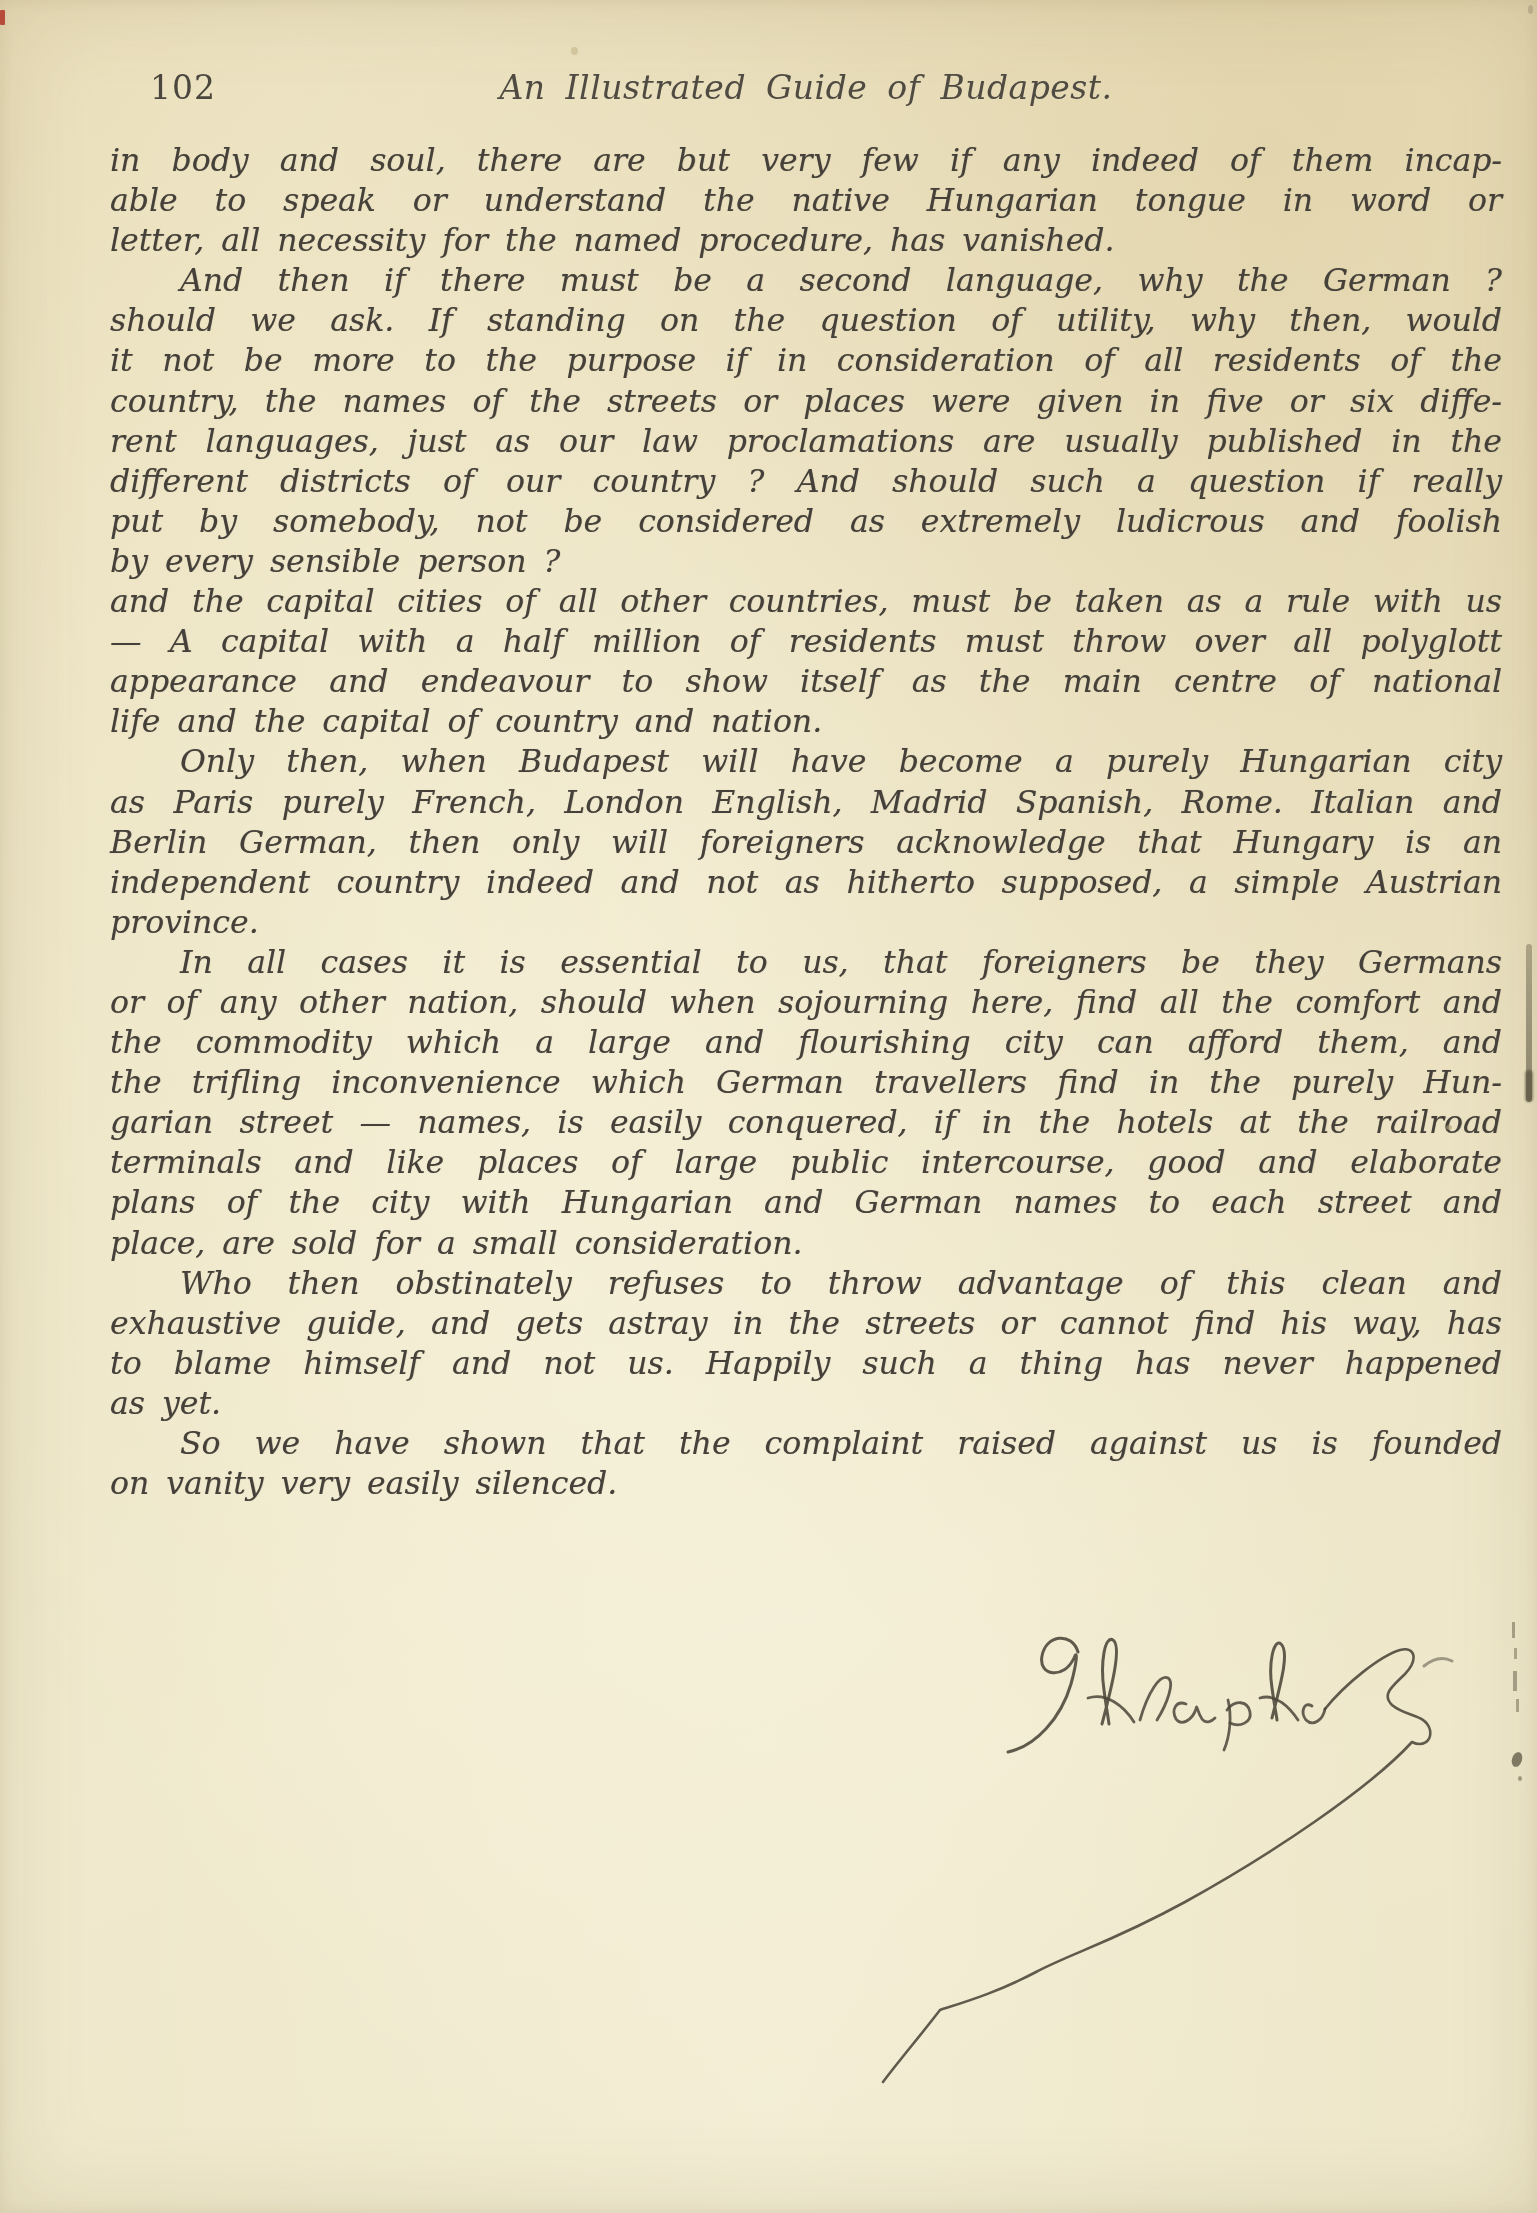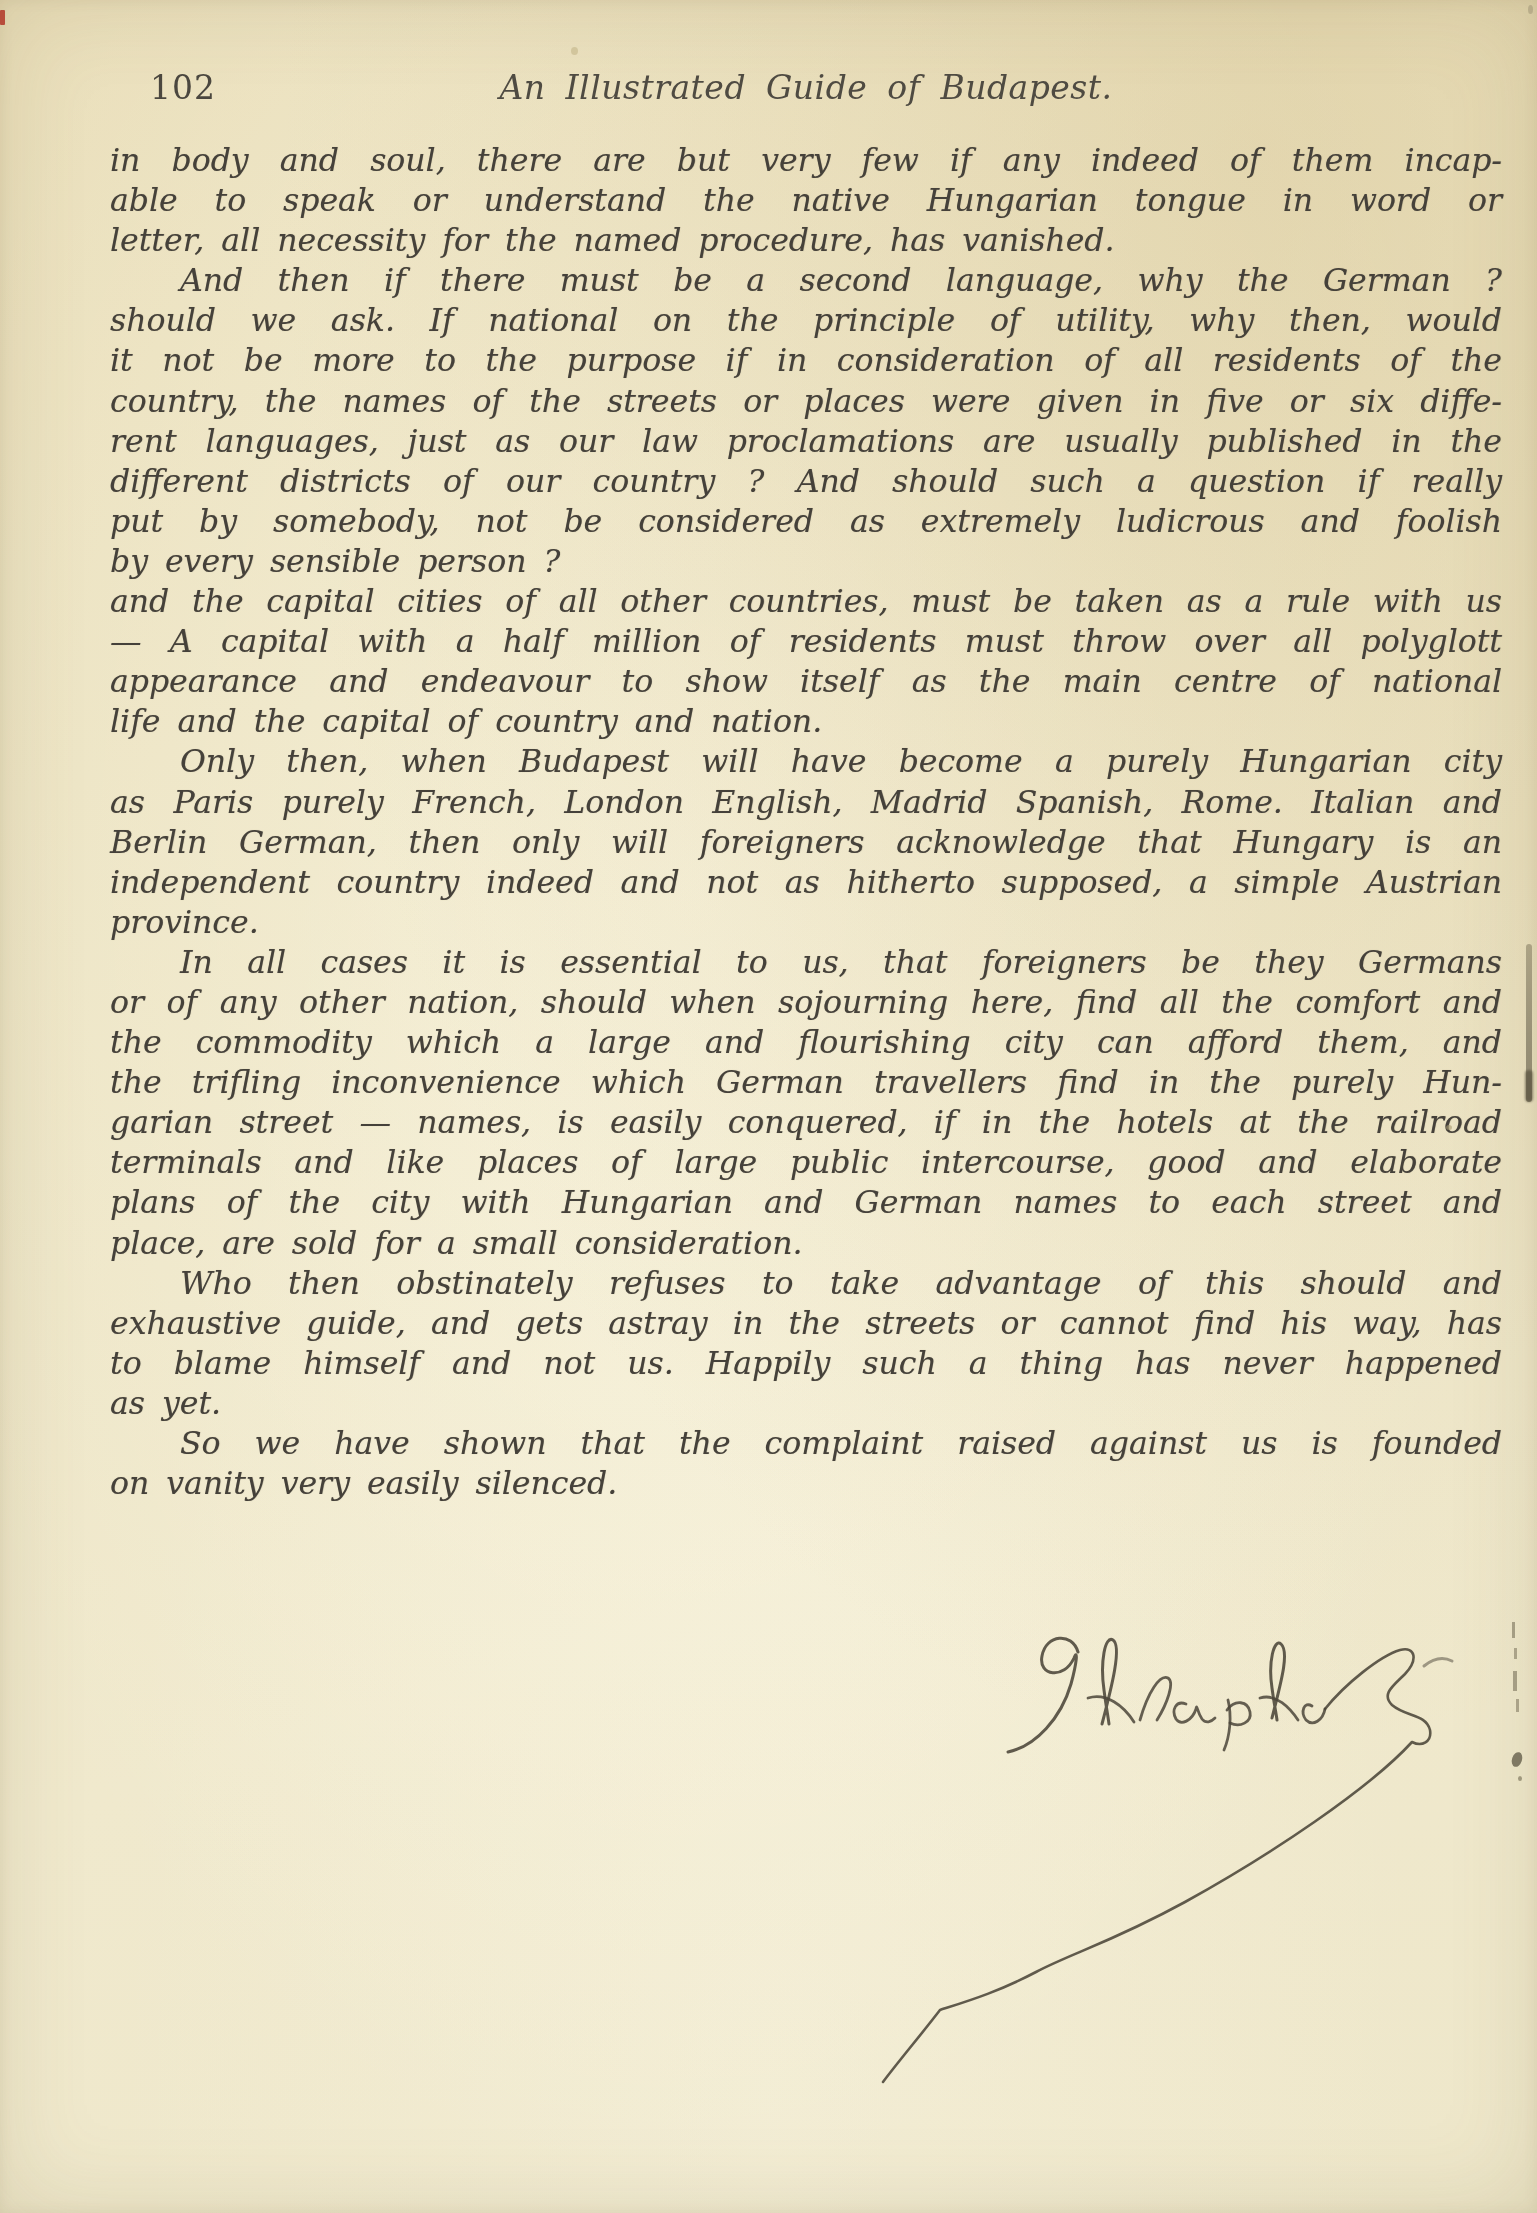--- a/index.html
+++ b/index.html
@@ -83,21 +83,21 @@
   <div class="running-head">
     <span class="page-number">102</span>
     <span class="running-title">An Illustrated Guide of Budapest.</span>
   </div>
 
   <div class="text-block" id="text-block">
       <div class="line">in body and soul, there are but very few if any indeed of them incap-</div>
       <div class="line">able to speak or understand the native Hungarian tongue in word or</div>
       <div class="line last">letter, all necessity for the named procedure, has vanished.</div>
       <div class="line indent">And then if there must be a second language, why the German ?</div>
-      <div class="line">should we ask. If national on the principle of utility, why then, would</div>
+      <div class="line">should we ask. If standing on the question of utility, why then, would</div>
       <div class="line">it not be more to the purpose if in consideration of all residents of the</div>
       <div class="line">country, the names of the streets or places were given in five or six diffe-</div>
       <div class="line">rent languages, just as our law proclamations are usually published in the</div>
       <div class="line">different districts of our country ? And should such a question if really</div>
       <div class="line">put by somebody, not be considered as extremely ludicrous and foolish</div>
       <div class="line last">by every sensible person ?</div>
       <div class="line">and the capital cities of all other countries, must be taken as a rule with us</div>
       <div class="line">— A capital with a half million of residents must throw over all polyglott</div>
       <div class="line">appearance and endeavour to show itself as the main centre of national</div>
       <div class="line last">life and the capital of country and nation.</div>
@@ -107,21 +107,21 @@
       <div class="line">independent country indeed and not as hitherto supposed, a simple Austrian</div>
       <div class="line last">province.</div>
       <div class="line indent">In all cases it is essential to us, that foreigners be they Germans</div>
       <div class="line">or of any other nation, should when sojourning here, find all the comfort and</div>
       <div class="line">the commodity which a large and flourishing city can afford them, and</div>
       <div class="line">the trifling inconvenience which German travellers find in the purely Hun-</div>
       <div class="line">garian street — names, is easily conquered, if in the hotels at the railroad</div>
       <div class="line">terminals and like places of large public intercourse, good and elaborate</div>
       <div class="line">plans of the city with Hungarian and German names to each street and</div>
       <div class="line last">place, are sold for a small consideration.</div>
-      <div class="line indent">Who then obstinately refuses to take advantage of this should and</div>
+      <div class="line indent">Who then obstinately refuses to throw advantage of this clean and</div>
       <div class="line">exhaustive guide, and gets astray in the streets or cannot find his way, has</div>
       <div class="line">to blame himself and not us. Happily such a thing has never happened</div>
       <div class="line last">as yet.</div>
       <div class="line indent">So we have shown that the complaint raised against us is founded</div>
       <div class="line last">on vanity very easily silenced.</div>
     </div>
 
   <svg class="signature-svg" width="620" height="500" viewBox="0 0 620 500">
 
     <path d="M 238 52 C 232 32, 206 34, 202 56 C 198 76, 224 80, 234 58 C 238 48, 237 62, 231 84 C 221 118, 196 146, 168 152" stroke-width="3" opacity="0.88"></path>

